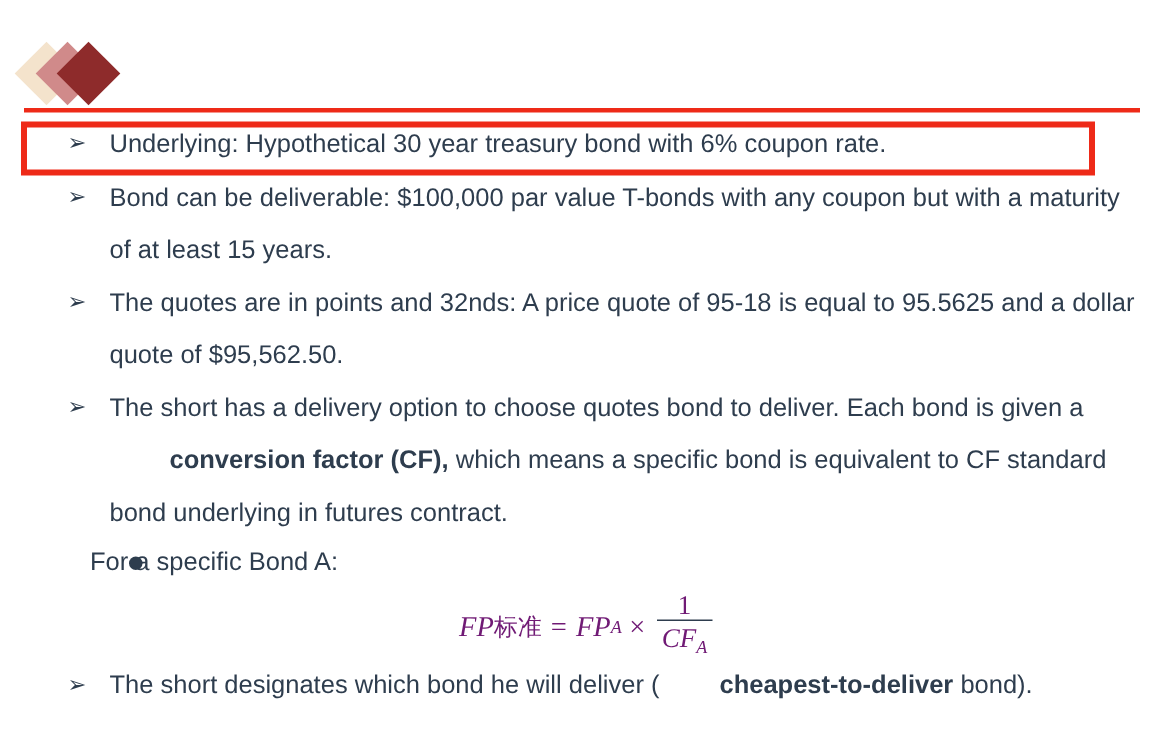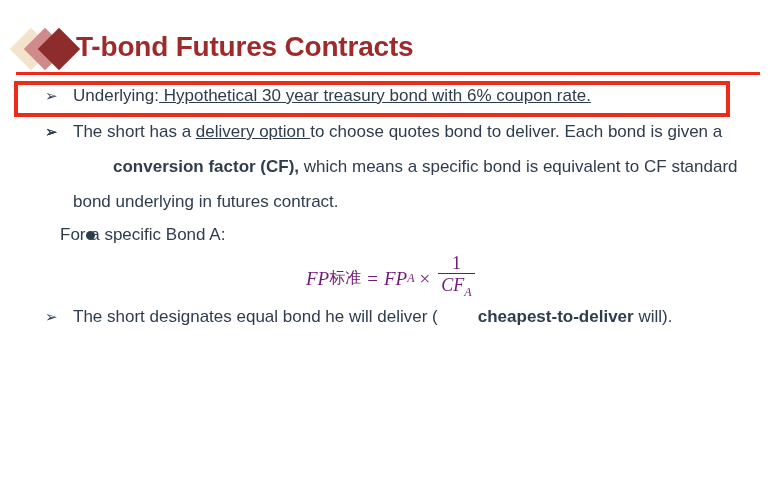--- a/index.html
+++ b/index.html
@@ -96,21 +96,21 @@
   .dot-mark {
     position: absolute;
     left: 86px;
     top: 12px;
     width: 9px;
     height: 9px;
     border-radius: 50%;
     background: #2E3D4E;
   }
 
-  .u { text-decoration: underline; }
+  .u { }
   .b { font-weight: bold; margin-left: 40px; }
 
   
   #highlight-box {
     position: absolute;
     left: 14px;
     top: 81px;
     width: 716px;
     height: 36px;
     border: 4px solid #EE2A18;
@@ -190,38 +190,39 @@
 <body>
 
 <div id="title-block">
 
   <div id="title-icon">
     <div class="diamond" id="diamond-light"></div>
     <div class="diamond" id="diamond-mid"></div>
     <div class="diamond" id="diamond-dark"></div>
   </div>
 
-  <div id="page-title">T-bond Futures Contracts</div>
 
   <div id="title-rule"></div>
 </div>
 
 <div id="content">
 
   <div class="bullet-row" id="row-underlying">
     <span class="arrow-mark">➢</span>
     <span>Underlying:</span><span class="u"> Hypothetical 30 year treasury bond with 6% coupon rate.</span>
   </div>
 
   <div class="bullet-row">
     <span class="arrow-mark">➢</span>
+    <span>Bond can be deliverable: $100,000 par value T-bonds with any coupon but with a maturity of at least 15 years.</span>
   </div>
 
   <div class="bullet-row">
     <span class="arrow-mark">➢</span>
+    <span>The quotes are in points and 32nds: A price quote of 95-18 is equal to 95.5625 and a dollar quote of $95,562.50.</span>
   </div>
 
   <div class="bullet-row">
     <span class="arrow-mark">➢</span><span>The short has a </span><span class="u">delivery option </span><span>to choose quotes bond to deliver. Each bond is given a </span><span class="b">conversion factor (CF),</span><span> which means a specific bond is equivalent to CF standard bond underlying in futures contract.</span>
   </div>
 
   <div class="sub-row">
     <span class="dot-mark"></span>
     <span>For a specific Bond A:</span>
   </div>
@@ -236,18 +237,18 @@
         <span class="times">×</span>
       <span class="frac">
         <span class="num">1</span>
         <span class="bar"></span>
         <span class="den"><span>CF</span><span class="sub">A</span></span>
       </span>
     </div>
   </div>
 
   <div class="bullet-row">
-    <span class="arrow-mark">➢</span><span>The short designates equal bond he will deliver (</span><span class="b">cheapest-to-deliver</span><span> will).</span>
+    <span class="arrow-mark">➢</span><span>The short designates which bond he will deliver (</span><span class="b">cheapest-to-deliver</span><span> bond).</span>
   </div>
 
 </div>
 
 <div id="highlight-box"></div>
 
 </body></html>

